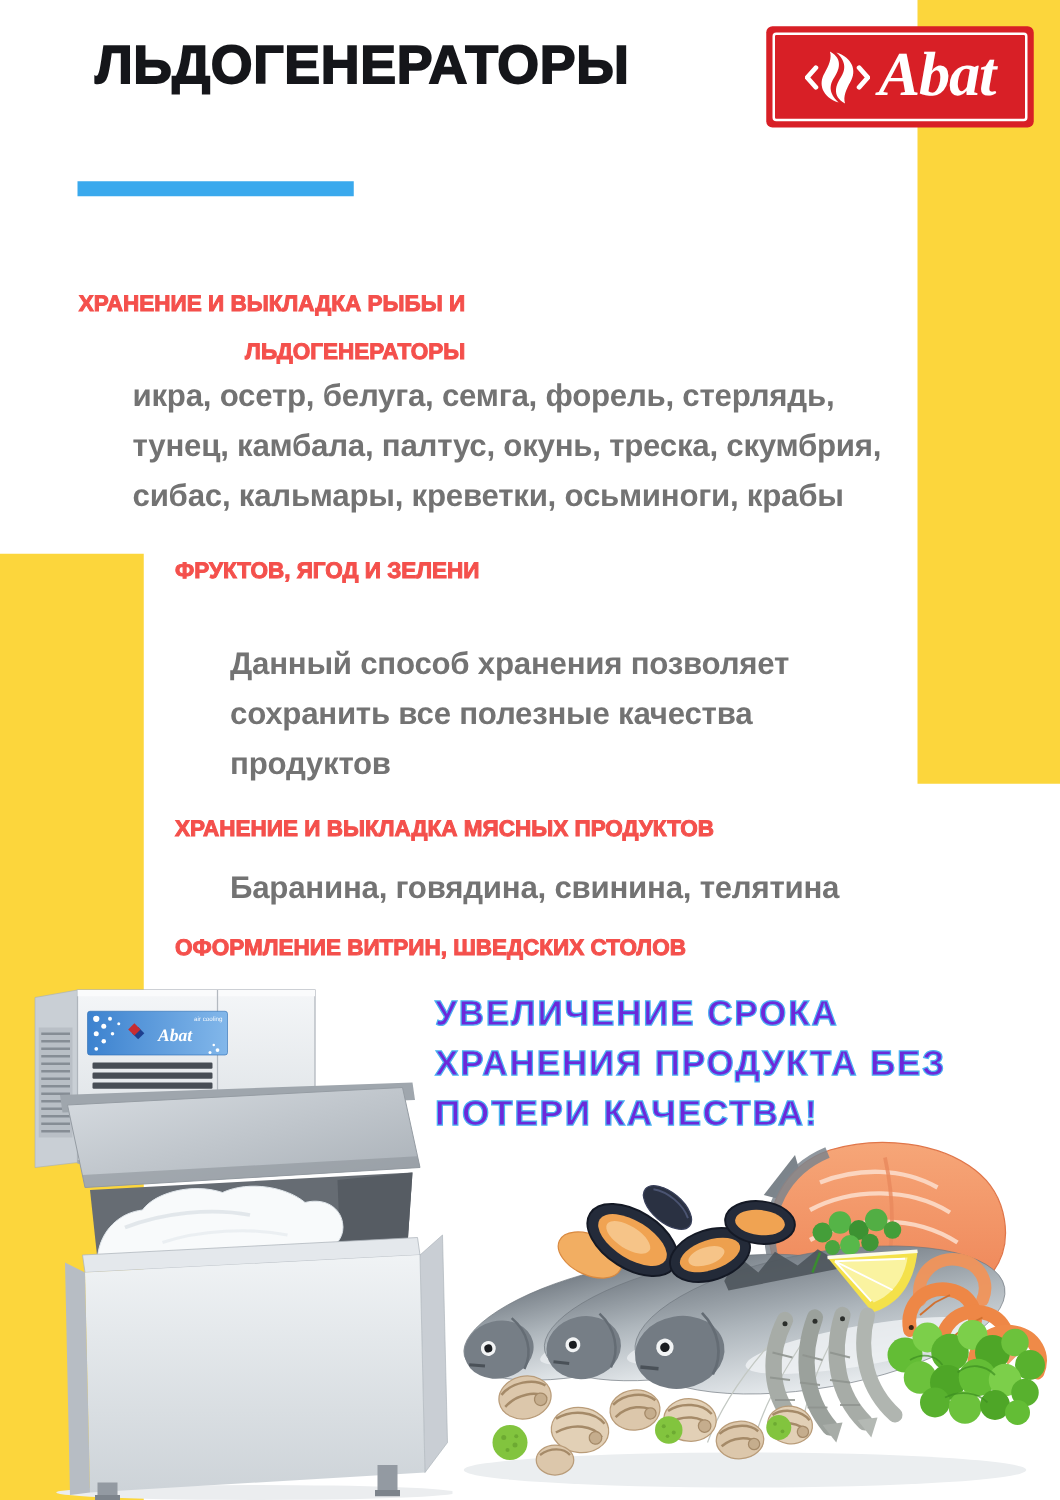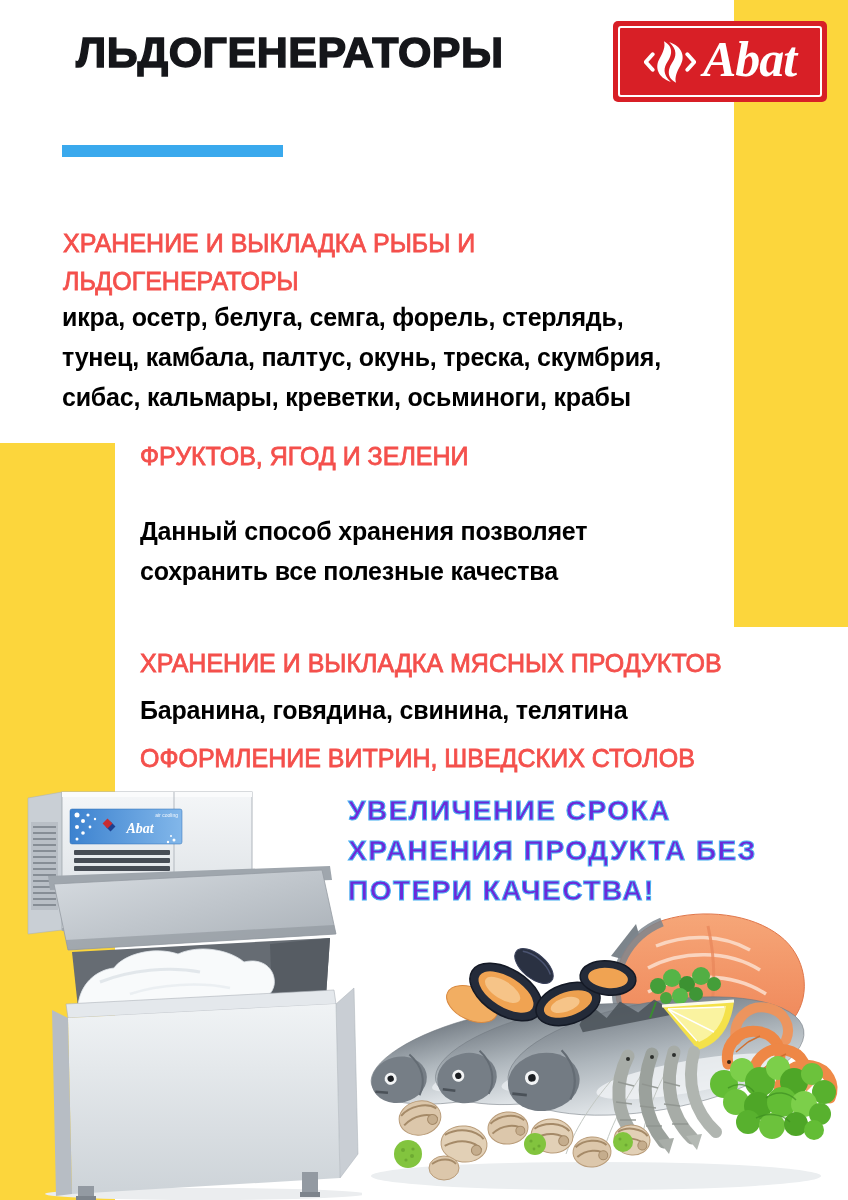--- a/index.html
+++ b/index.html
@@ -29,31 +29,32 @@
     color:#ffffff;font-size:50px;line-height:50px;letter-spacing:-1px;
     padding-bottom:6px;
   }
   .blue-bar{position:absolute;left:62px;top:145px;width:221px;height:12px;background:#3aa9ed;z-index:3;}
   .section-title{
     position:absolute;left:64px;top:168px;z-index:3;
     font-size:34px;font-weight:700;color:#17181c;
     -webkit-text-stroke:1px #17181c;white-space:nowrap;
   }
   .red-heading{
-    position:absolute;z-index:3;color:#f4504c;font-weight:400;
-    font-size:25px;line-height:38px;-webkit-text-stroke:.8px #f4504c;
+    position:absolute;z-index:3;color:#f4504c;font-weight:700;
+    font-size:18px;line-height:38px;-webkit-text-stroke:.8px #f4504c;
     white-space:nowrap;
+    text-align:right;
   }
   .h-fish{left:63px;top:224px;}
   .h-veg{left:140px;top:437px;}
   .h-meat{left:140px;top:644px;}
   .h-decor{left:140px;top:739px;}
   .body-text{
-    position:absolute;z-index:3;color:#000000;font-weight:700;
-    font-size:25px;line-height:40px;letter-spacing:-.2px;white-space:nowrap;
+    position:absolute;z-index:3;color:#737373;font-weight:700;
+    font-size:25px;line-height:40px;letter-spacing:-.2px;white-space:nowrap;margin-left:44px;
   }
   .b-fish{left:62px;top:297px;}
   .b-veg{left:140px;top:511px;}
   .b-meat{left:140px;top:690px;}
   .promo{
     position:absolute;left:348px;top:791px;z-index:3;color:#6d28d9;
     font-weight:700;font-size:28px;line-height:40px;letter-spacing:1.5px;
     -webkit-text-stroke:1px #49b2f1;white-space:nowrap;
   }
   .machine-wrap{position:absolute;left:20px;top:782px;width:342px;height:418px;z-index:5;}
@@ -99,20 +100,21 @@
     <div>тунец, камбала, палтус, окунь, треска, скумбрия,</div>
     <div>сибас, кальмары, креветки, осьминоги, крабы</div>
   </div>
 
   <div class="red-heading h-veg">
     <div>ФРУКТОВ, ЯГОД И ЗЕЛЕНИ</div>
   </div>
   <div class="body-text b-veg">
     <div>Данный способ хранения позволяет</div>
     <div>сохранить все полезные качества</div>
+    <div>продуктов</div>
   </div>
 
   <div class="red-heading h-meat">ХРАНЕНИЕ И ВЫКЛАДКА МЯСНЫХ ПРОДУКТОВ</div>
   <div class="body-text b-meat">Баранина, говядина, свинина, телятина</div>
 
   <div class="red-heading h-decor">ОФОРМЛЕНИЕ ВИТРИН, ШВЕДСКИХ СТОЛОВ</div>
 
   <div class="promo">
     <div>УВЕЛИЧЕНИЕ СРОКА</div>
     <div>ХРАНЕНИЯ ПРОДУКТА БЕЗ</div>

